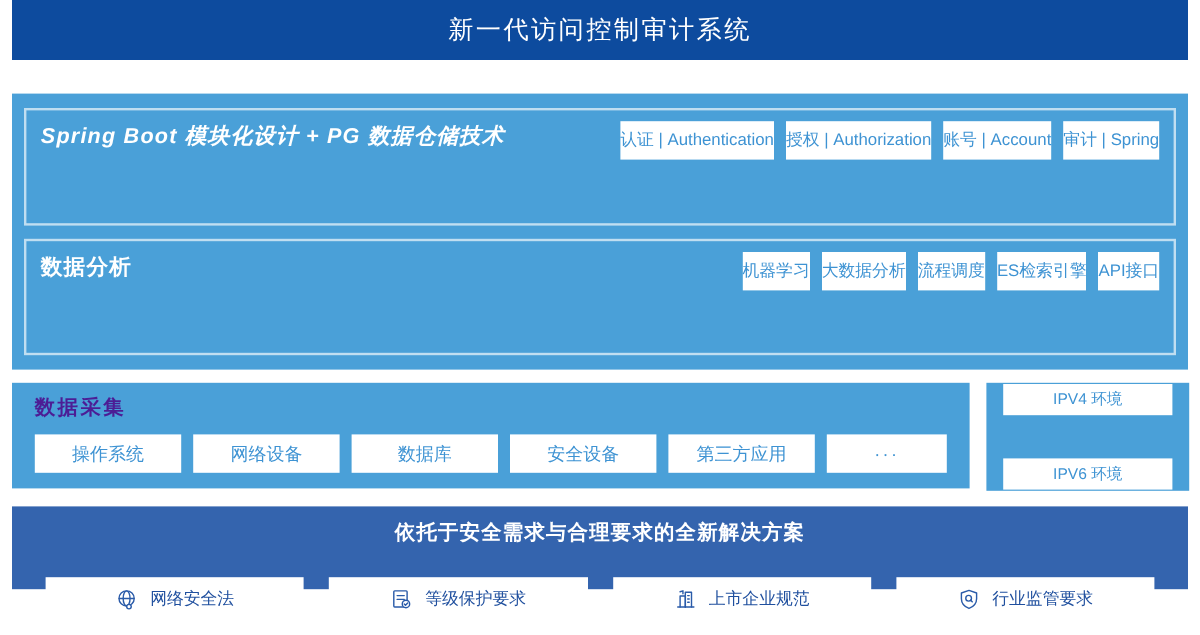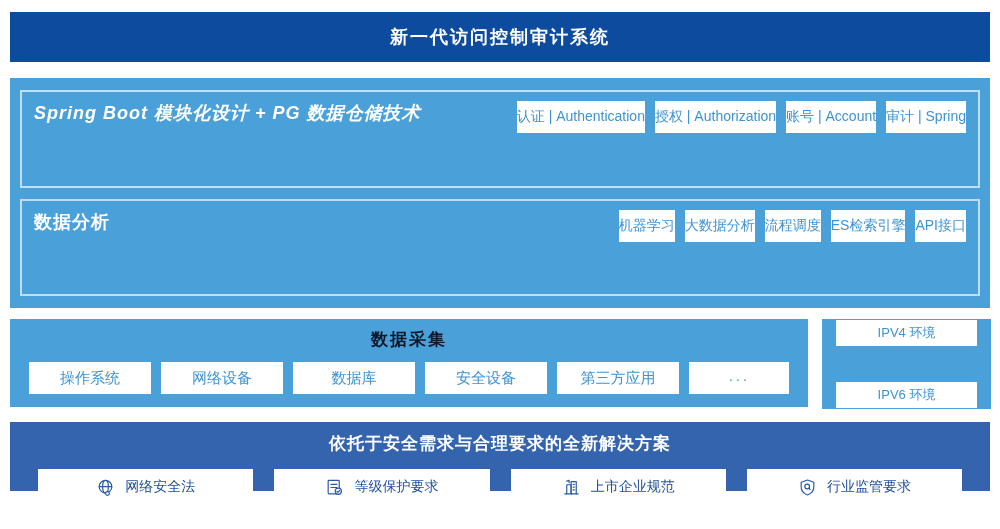--- a/index.html
+++ b/index.html
@@ -2,23 +2,23 @@
 <html><head>
 <meta charset="utf-8">
 <style>
   html,body { margin:0; padding:0; background:#fff; }
   .canvas {
     position:relative; width:1000px; height:529px; background:#ffffff;
     font-family:"Liberation Sans","DejaVu Sans",sans-serif; overflow:hidden;
   }
   
   .banner {
-    position:absolute; left:10px; top:12px; width:980px; height:50px;
+    position:absolute; left:10px; top:0; width:980px; height:50px;
     background:#0d4b9e; color:#fff; display:flex; align-items:center; justify-content:center;
-    font-size:18px; font-weight:bold; letter-spacing:2px;
+    font-size:21px; font-weight:normal; letter-spacing:2px;
   }
   
   .main-block {
     position:absolute; left:10px; top:78px; width:980px; height:230px;
     background:#4aa0d8; box-sizing:border-box; padding:12px 10px;
     display:flex; flex-direction:column; gap:11px;
   }
   .inner-box {
     flex:1; border:2px solid rgba(255,255,255,0.65); box-sizing:border-box;
     padding:9px 12px 14px; display:flex; flex-direction:row; justify-content:space-between;
@@ -30,40 +30,40 @@
   .box-row { display:flex; gap:10px;text-align:center; }
   .white-box {
     flex:1; background:#fff; height:32px; display:flex; align-items:center; justify-content:center;
     color:#3e93d3; font-size:14px; white-space:nowrap;
   }
   
   .collect-main {
     position:absolute; left:10px; top:319px; width:798px; height:88px;
     background:#4aa0d8; box-sizing:border-box; padding:9px 19px 0;
   }
-  .collect-title { text-align:center; color:#0f172a; font-weight:bold; font-size:17px; letter-spacing:2px; }
+  .collect-title { text-align:left; color:#4c1d95; font-weight:bold; font-size:17px; letter-spacing:2px; }
   .collect-row { display:flex; gap:10px; margin-top:11px; }
   .collect-row .white-box { height:32px; font-size:15px; }
   .collect-row .white-box.dots { flex:0.82; letter-spacing:2px; }
   .env-panel {
     position:absolute; left:822px; top:319px; width:169px; height:90px;
     background:#4aa0d8; box-sizing:border-box; padding:1px 14px;
     display:flex; flex-direction:column; justify-content:space-between;
   }
   .env-box {
     background:#fff; height:26px; display:flex; align-items:center; justify-content:center;
     color:#3e93d3; font-size:13px;
   }
   
   .solution-block {
     position:absolute; left:10px; top:422px; width:980px; height:69px;
     background:#3464ae; box-sizing:border-box; padding:10px 28px;
   }
   .solution-title { text-align:center; color:#fff; font-weight:bold; font-size:17px; letter-spacing:1px; }
-  .solution-row { display:flex; gap:21px; margin-top:14px;font-family:Liberation Mono, monospace; }
+  .solution-row { display:flex; gap:21px; margin-top:26px;font-family:Liberation Mono, monospace; }
   .solution-box {
     flex:1; background:#fff; height:36px; display:flex; align-items:center; justify-content:center;
     gap:10px; color:#1f4f9e; font-size:14px;
   }
   .icon { display:flex; align-items:center; }
   .icon svg { display:block; stroke:#2a5ba9; fill:none; stroke-width:1.5; stroke-linecap:round; stroke-linejoin:round; }
 </style>
 </head>
 <body>
 

